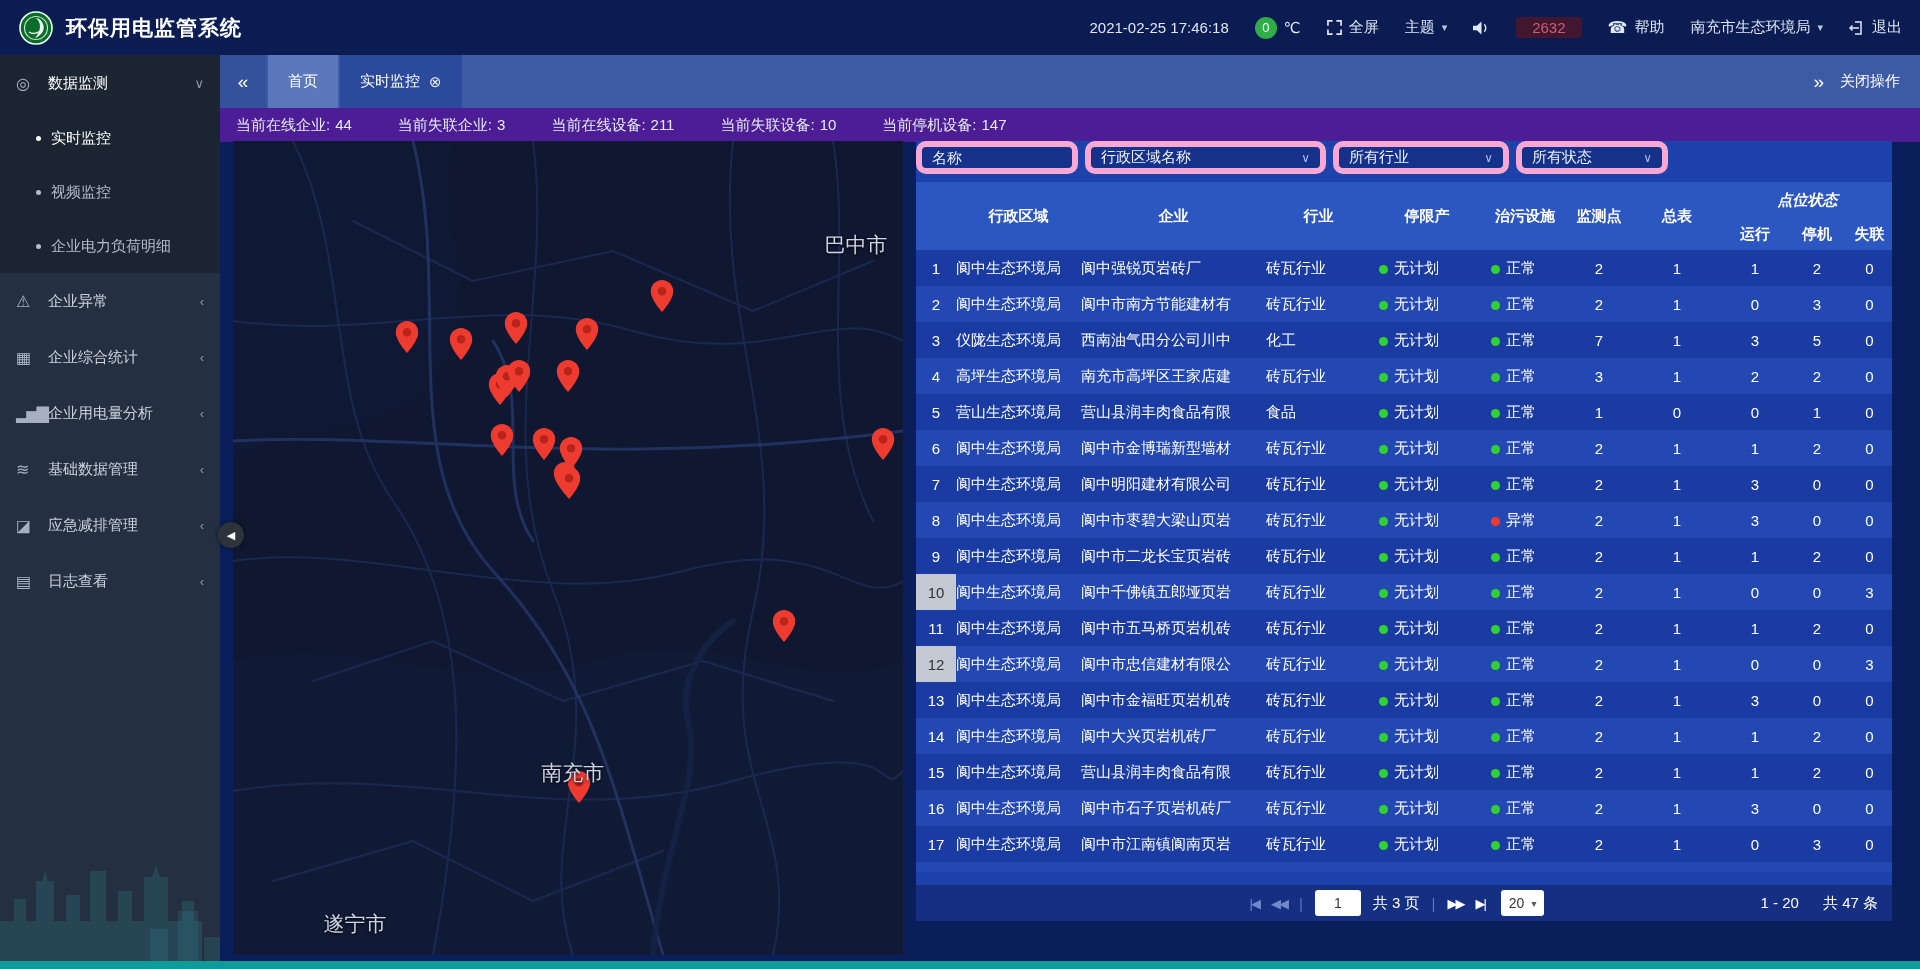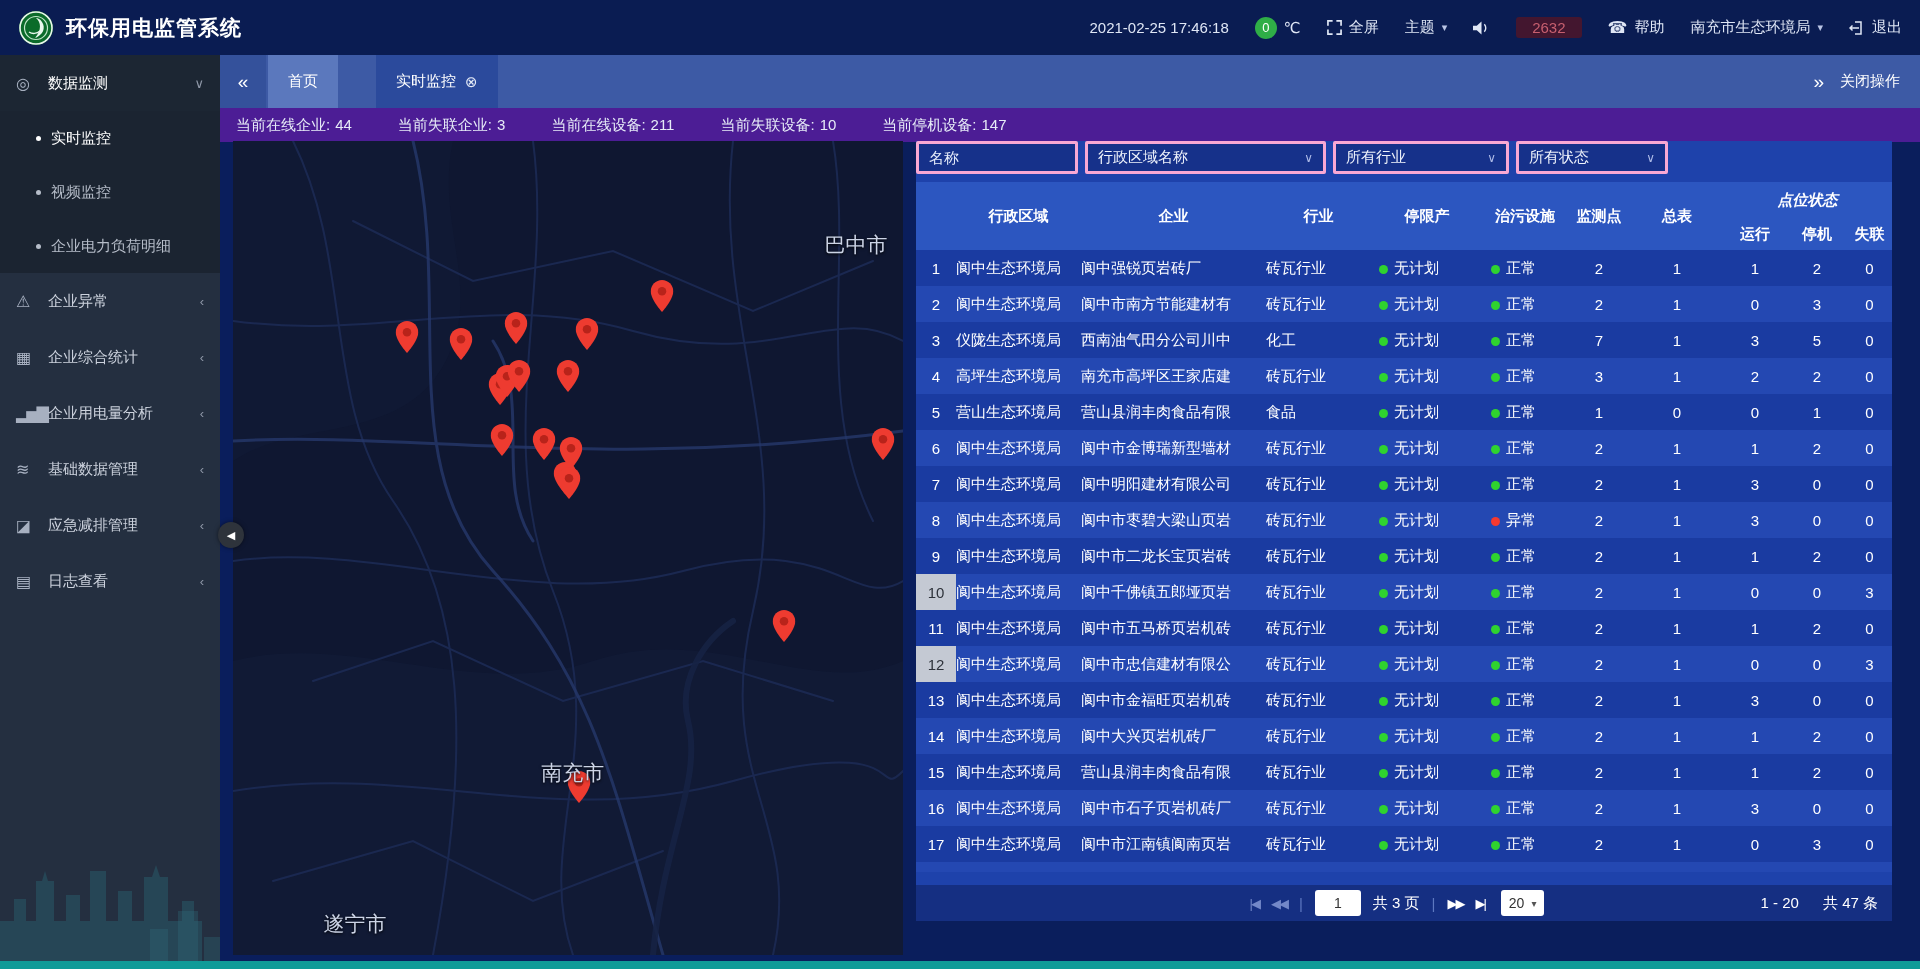--- a/index.html
+++ b/index.html
@@ -87,21 +87,21 @@
     background:#2e333b; color:#fff; display:flex; align-items:center; justify-content:center;
     font-size:11px; z-index:15; cursor:pointer; box-shadow:0 0 4px rgba(0,0,0,.5);
   }
   
   .panel {
     position:absolute; left:696px; top:86px; width:976px; height:780px;
     background:#1e42ab;
   }
   .filters { display:flex; gap:7px; }
   .filter {
-    height:33px; background:#16318a; border:3px solid #f9a8d4; border-radius:2px;
+    height:33px; background:#16318a; border:6px solid #f9a8d4; border-radius:10px;
     display:flex; align-items:center; padding:0 10px; font-size:15px; color:#eef2fb; cursor:pointer;
   }
   input.filter { cursor:text; }
   input.filter::placeholder { color:#e8eefb; opacity:1; }
   .filter .sel-caret { margin-left:auto; color:#aebbe8; font-size:12px; }
   .f-name { width:162px; }
   .f-region { width:241px; }
   .f-industry { width:176px; }
   .f-status { width:152px; }
   
@@ -272,21 +272,21 @@
     <path d="M150 120 v-34 h18 v34 z M178 120 v-52 h20 v52 z M204 120 v-26 h16 v26 z" fill="#3db3bc" opacity="0.35"></path>
   </svg>
 </div>
 
 <div class="main">
 
   <div class="tabbar">
     <div class="tab-back">
       <span>«</span>
     </div>
-    <div id="tab-list" style="display:flex;height:100%;gap:36px;">
+    <div id="tab-list" style="display:flex;height:100%;">
         <div class="tab">
           <span>首页</span>
         </div>
         <div class="tab active">
           <span>实时监控</span>
           <span class="tab-close">⊗</span>
         </div>
       </div>
     <div class="tabbar-right">
       <span class="tab-fwd">

